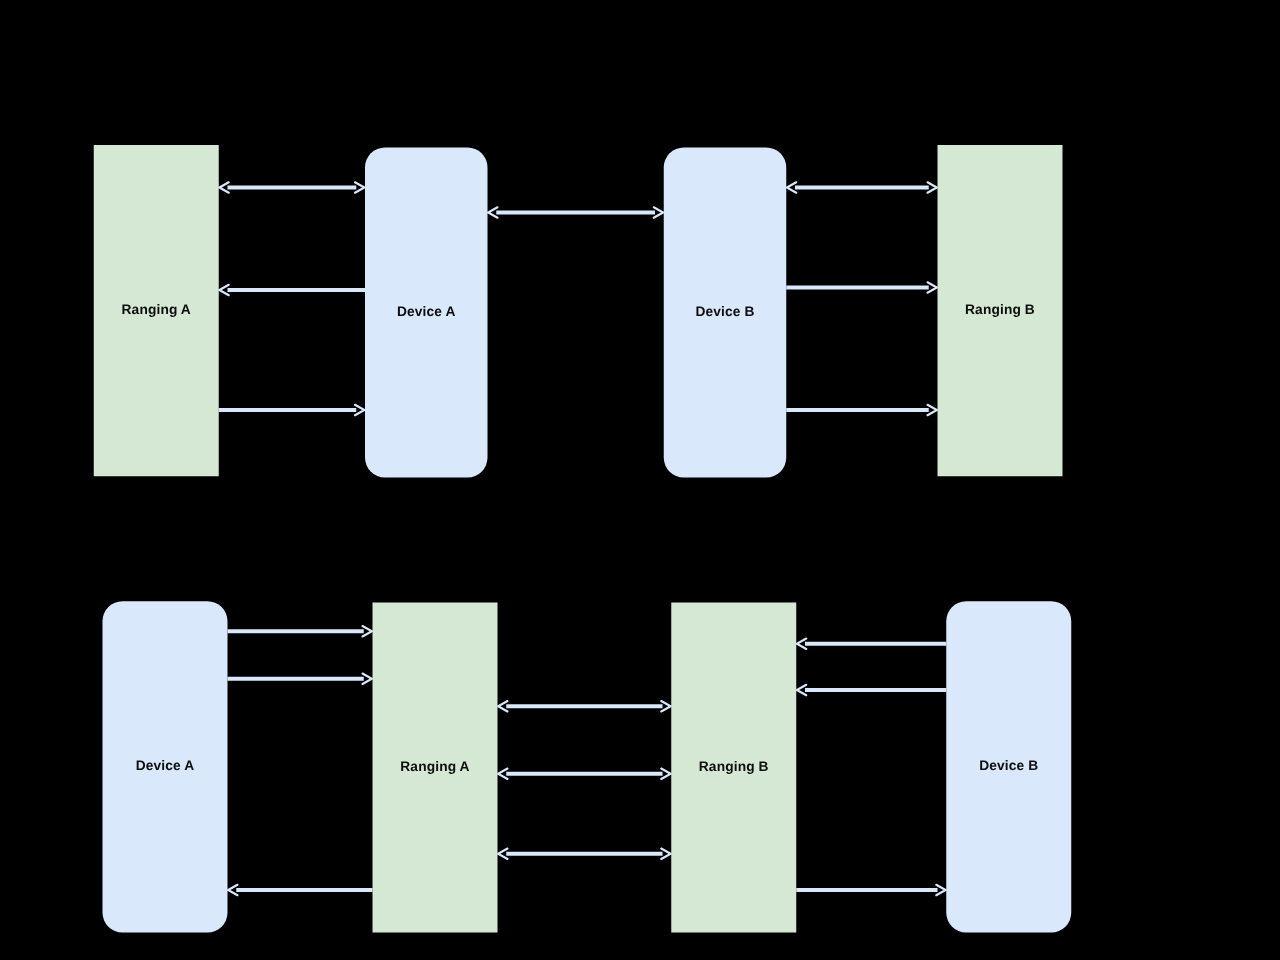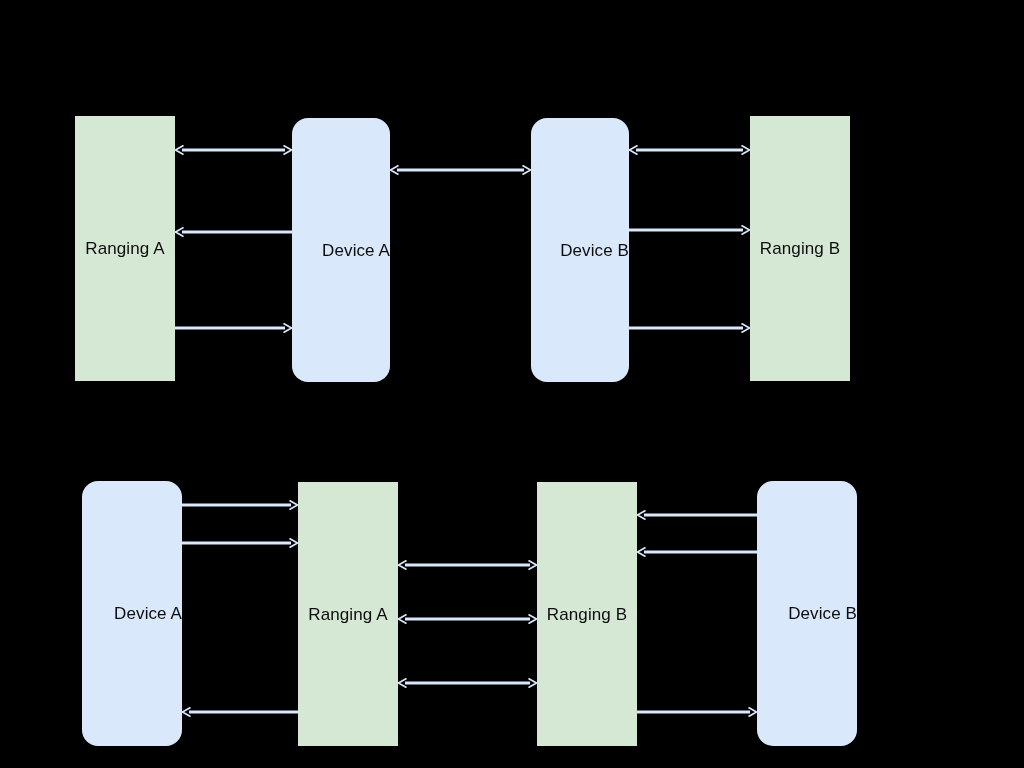--- a/index.html
+++ b/index.html
@@ -25,36 +25,35 @@
   .node {
     position: absolute;
     box-sizing: border-box;
     display: flex;
     align-items: center;
     justify-content: center;
     z-index: 3;
   }
   .node .node-label {
     font-family: "Liberation Sans", sans-serif;
-    font-size: 17px;
-    font-weight: normal;
+    font-size: 11px;
+    font-weight: bold;
     color: #0d0d0d;
     letter-spacing: 0.1px;
     white-space: nowrap;
     text-align: center;
     line-height: 1;
   }
   .node.lifeline-green {
     background: #d5e8d4;
     border-radius: 0;
   }
   .node.lifeline-blue {
     background: #dae8fc;
     border-radius: 16px;
-    justify-content: flex-end;
   }
 
   
   .arrow {
     position: absolute;
     height: 14px;
     z-index: 2;
     pointer-events: none;
   }
   .arrow svg {

